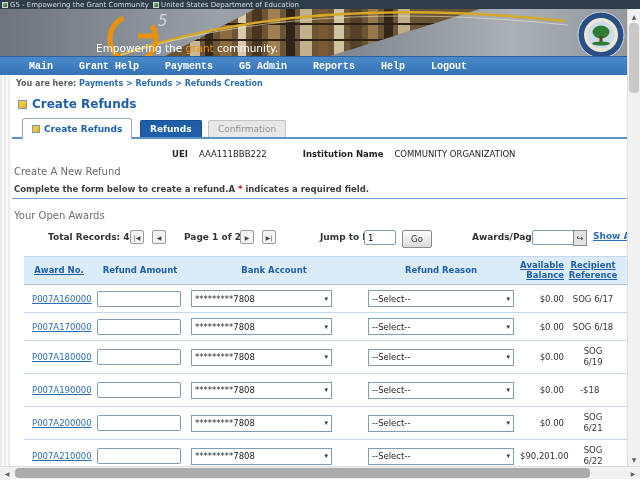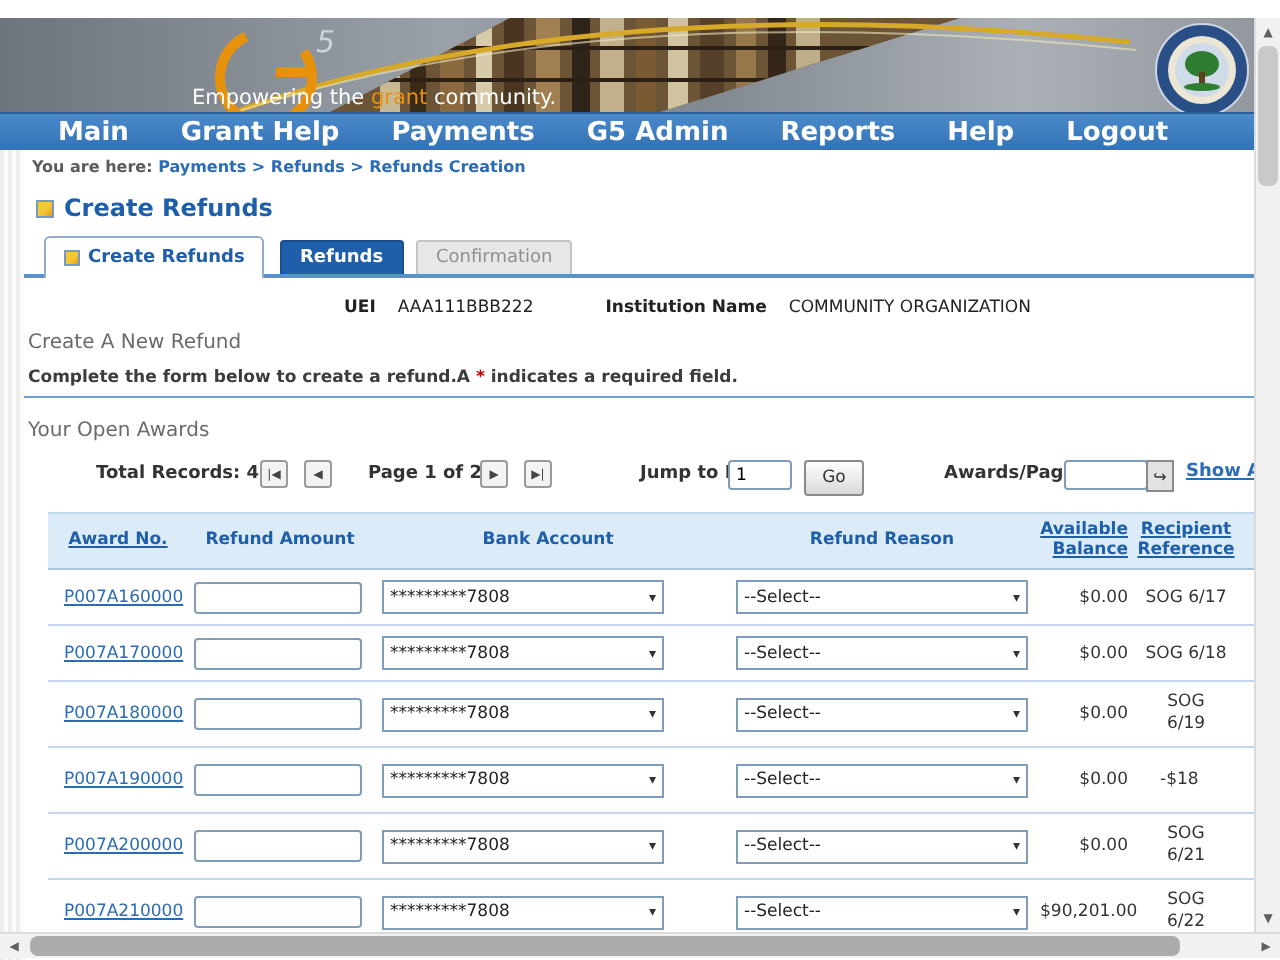--- a/index.html
+++ b/index.html
@@ -14,21 +14,21 @@
   .favicon{width:6px;height:6px;background:linear-gradient(135deg,#7fc27f,#2e6b2e);border:1px solid #cfd6dd;box-sizing:border-box;}
 
   
   .banner{position:absolute;left:0;top:9px;width:640px;height:47px;overflow:hidden;border-bottom:1px solid #2a5f9e;}
   .banner svg{display:block;}
 
   
   .nav{position:absolute;left:0;top:57px;width:640px;height:18px;
        background:linear-gradient(#4a89ca,#3372b4);display:flex;align-items:center;
        padding-left:16px;box-sizing:border-box;}
-  .nav-item{color:#fff;font-weight:bold;font-size:13px;padding:0 13px;cursor:pointer;white-space:nowrap;}
+  .nav-item{color:#fff;font-weight:bold;font-size:10px;padding:0 13px;cursor:pointer;white-space:nowrap;font-family:Liberation Mono, monospace;}
 
   
   .stripes{position:absolute;left:0;top:75px;width:12px;height:405px;
            background:repeating-linear-gradient(90deg,#ededed 0 2px,#fafafa 2px 4px);}
 
   
   .breadcrumb{position:absolute;left:16px;top:79px;font-size:8px;font-weight:bold;color:#5b5b5b;white-space:nowrap;}
   .breadcrumb .links{color:#2a6db5;}
 
   
@@ -111,20 +111,30 @@
   .hscroll .arr{position:absolute;top:0;width:12px;height:12px;font-size:6px;color:#606060;
                 display:flex;align-items:center;justify-content:center;cursor:pointer;}
   .hscroll .left{left:1px;} .hscroll .right{right:1px;}
   .hthumb{position:absolute;left:15px;top:1px;width:575px;height:10px;background:#ababab;border-radius:4px;cursor:grab;}
 </style>
 </head>
 <body>
 
 <div class="screen">
 
+  <div class="titlebar">
+    <span class="titletab">
+      <span class="favicon"></span>
+      <span>G5 - Empowering the Grant Community</span>
+    </span>
+    <span class="titletab">
+      <span class="favicon"></span>
+      <span>United States Department of Education</span>
+    </span>
+  </div>
 
   <div class="banner">
     <svg width="640" height="47" viewBox="0 0 640 47">
       <defs>
         <linearGradient id="bg" x1="0" y1="0" x2="1" y2="0">
           <stop offset="0" stop-color="#6e747c"></stop>
           <stop offset="0.35" stop-color="#9ba1a8"></stop>
           <stop offset="0.55" stop-color="#82888f"></stop>
           <stop offset="0.8" stop-color="#aab0b6"></stop>
           <stop offset="1" stop-color="#8f959b"></stop>

